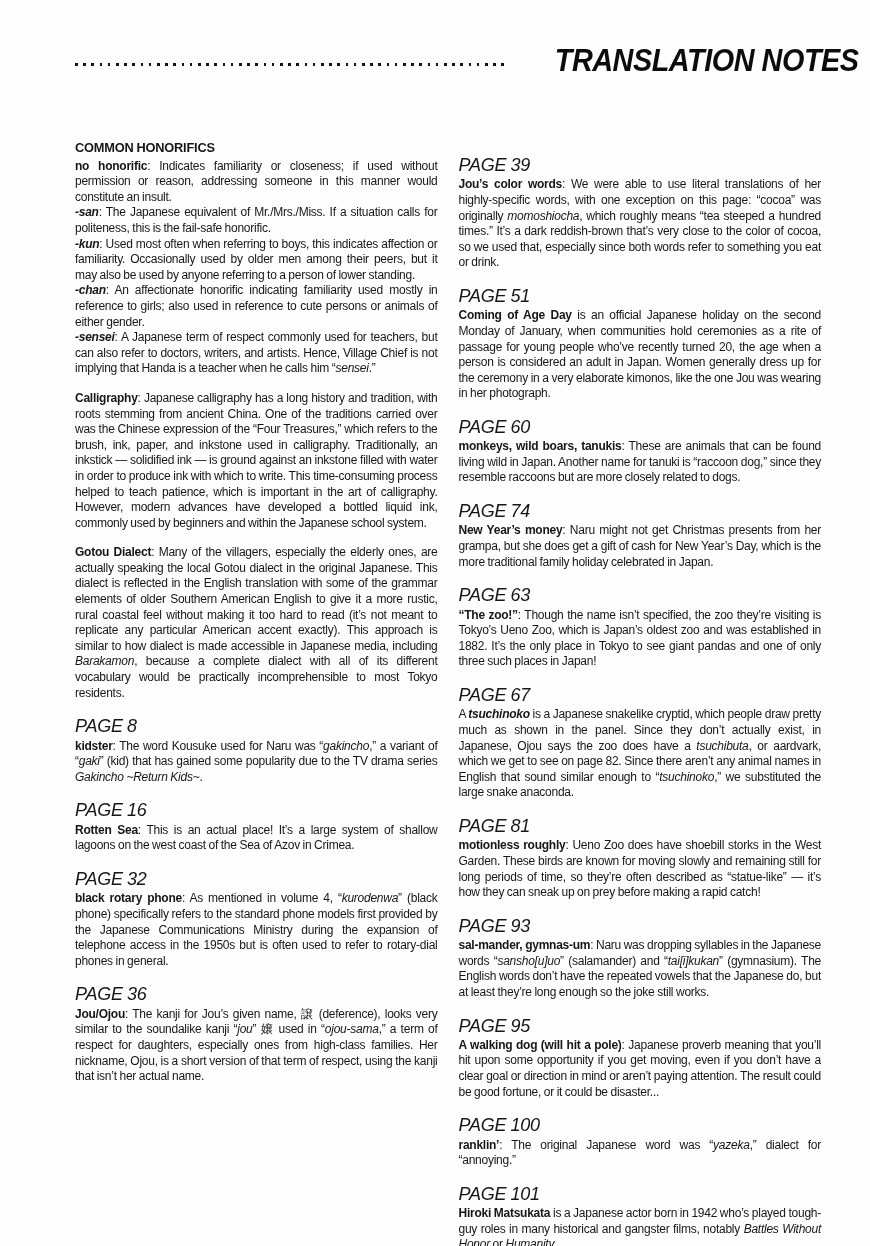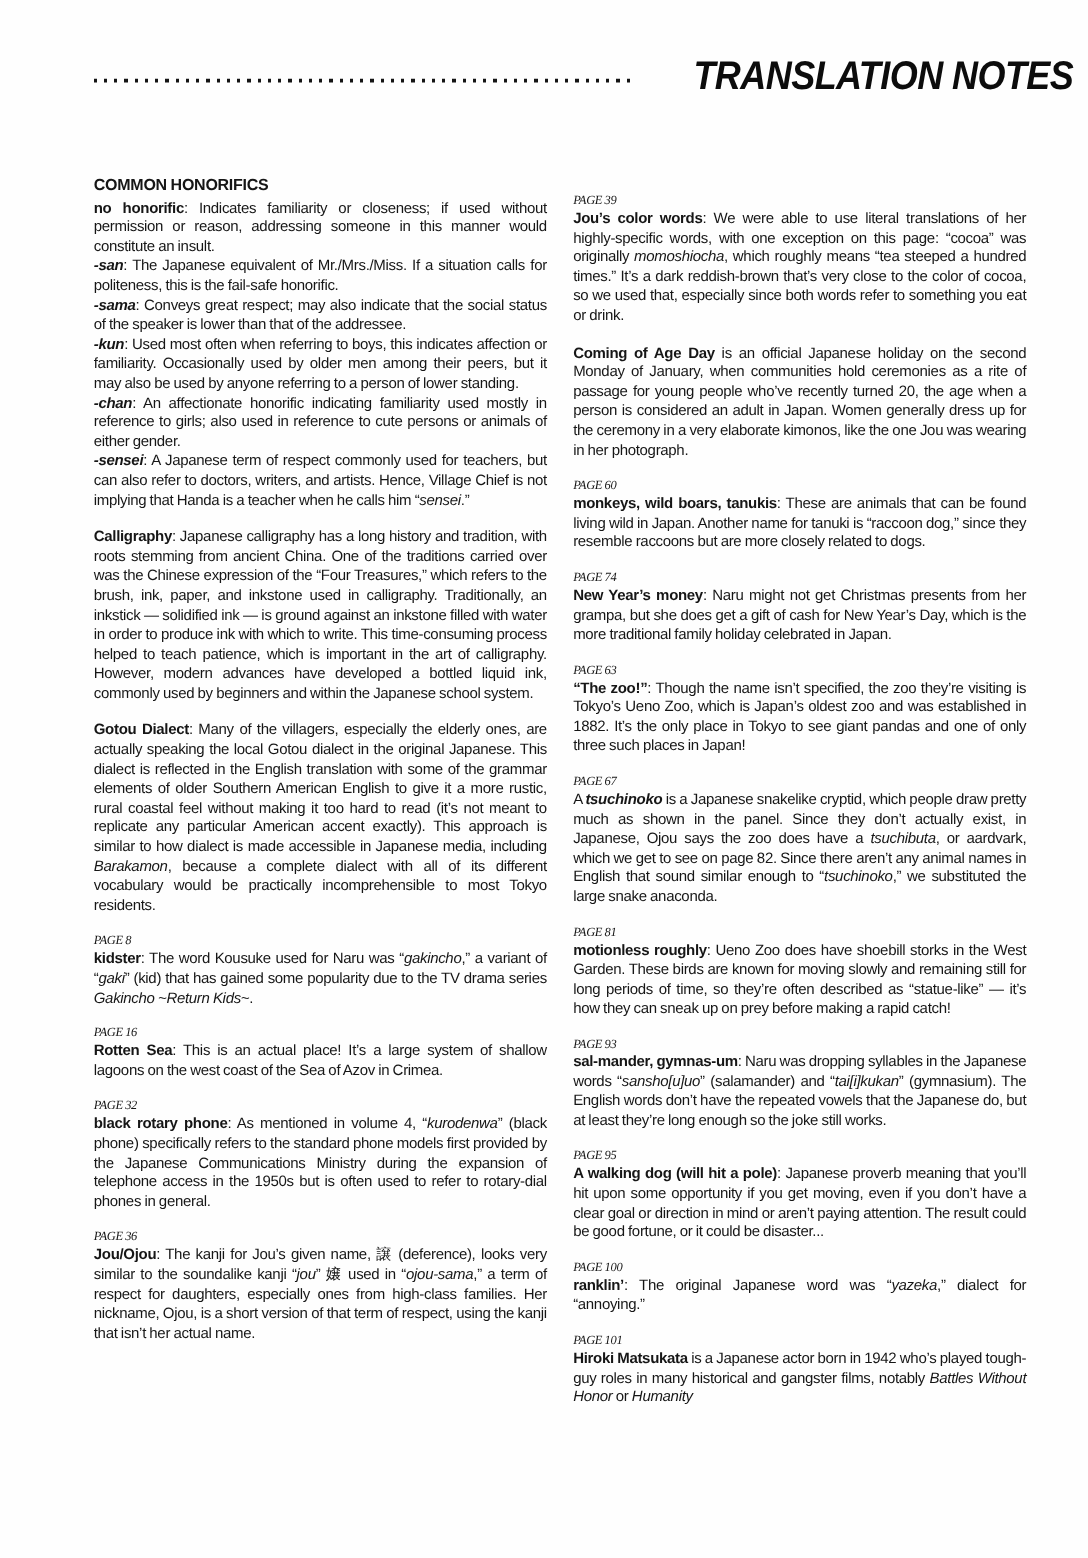--- a/index.html
+++ b/index.html
@@ -28,21 +28,21 @@
   .col p{margin:0;}
   .col{
     font-size:12px;line-height:1.3;letter-spacing:-0.25px;word-spacing:-0.4px;
   }
   .entry{text-align:justify;}
   .section-header{
     font-size:12.8px;font-weight:700;letter-spacing:-0.2px;margin:0 0 2px;
   }
   .block.gap{margin-top:14px;}
   .page-label{
-    font-style:italic;font-size:10px;margin:0 0 2px;font-family:Liberation Serif, serif;
+    font-style:italic;font-size:18px;margin:0 0 2px;
   }
   .b{font-weight:700;}
   .i{font-style:italic;}
   .bi{font-weight:700;font-style:italic;}
 </style>
 </head>
 <body>
 
 <div class="page">
   <header class="masthead">
@@ -50,23 +50,20 @@
     <h1 class="title">TRANSLATION NOTES</h1>
   </header>
   <main class="columns">
     <section class="col">
         <h2 class="section-header">COMMON HONORIFICS</h2>
         <div class="block">
           <p class="entry"><span class="b">no honorific</span><span class="n">: Indicates familiarity or closeness; if used without permission or reason, addressing someone in this manner would constitute an insult.</span></p>
         </div>
         <div class="block">
           <p class="entry"><span class="bi">-san</span><span class="n">: The Japanese equivalent of Mr./Mrs./Miss. If a situation calls for politeness, this is the fail-safe honorific.</span></p>
-        </div>
-        <div class="block">
-          <p class="entry"><span class="bi">-sama</span><span class="n">: Conveys great respect; may also indicate that the social status of the speaker is lower than that of the addressee.</span></p>
         </div>
         <div class="block">
           <p class="entry"><span class="bi">-kun</span><span class="n">: Used most often when referring to boys, this indicates affection or familiarity. Occasionally used by older men among their peers, but it may also be used by anyone referring to a person of lower standing.</span></p>
         </div>
         <div class="block">
           <p class="entry"><span class="bi">-chan</span><span class="n">: An affectionate honorific indicating familiarity used mostly in reference to girls; also used in reference to cute persons or animals of either gender.</span></p>
         </div>
         <div class="block">
           <p class="entry"><span class="bi">-sensei</span><span class="n">: A Japanese term of respect commonly used for teachers, but can also refer to doctors, writers, and artists. Hence, Village Chief is not implying that Handa is a teacher when he calls him “</span><span class="i">sensei</span><span class="n">.”</span></p>
         </div>
@@ -92,20 +89,21 @@
           <p class="page-label">PAGE 36</p>
           <p class="entry"><span class="b">Jou/Ojou</span><span class="n">: The kanji for Jou’s given name, 譲 (deference), looks very similar to the soundalike kanji “</span><span class="i">jou</span><span class="n">” 嬢 used in “</span><span class="i">ojou-sama</span><span class="n">,” a term of respect for daughters, especially ones from high-class families. Her nickname, Ojou, is a short version of that term of respect, using the kanji that isn’t her actual name.</span></p>
         </div>
       </section>
     <section class="col">
         <div class="block gap">
           <p class="page-label">PAGE 39</p>
           <p class="entry"><span class="b">Jou’s color words</span><span class="n">: We were able to use literal translations of her highly-specific words, with one exception on this page: “cocoa” was originally </span><span class="i">momoshiocha</span><span class="n">, which roughly means “tea steeped a hundred times.” It’s a dark reddish-brown that’s very close to the color of cocoa, so we used that, especially since both words refer to something you eat or drink.</span></p>
         </div>
         <div class="block gap">
+          <p class="page-label">PAGE 51</p>
           <p class="entry"><span class="b">Coming of Age Day</span><span class="n"> is an official Japanese holiday on the second Monday of January, when communities hold ceremonies as a rite of passage for young people who’ve recently turned 20, the age when a person is considered an adult in Japan. Women generally dress up for the ceremony in a very elaborate kimonos, like the one Jou was wearing in her photograph.</span></p>
         </div>
         <div class="block gap">
           <p class="page-label">PAGE 60</p>
           <p class="entry"><span class="b">monkeys, wild boars, tanukis</span><span class="n">: These are animals that can be found living wild in Japan. Another name for tanuki is “raccoon dog,” since they resemble raccoons but are more closely related to dogs.</span></p>
         </div>
         <div class="block gap">
           <p class="page-label">PAGE 74</p>
           <p class="entry"><span class="b">New Year’s money</span><span class="n">: Naru might not get Christmas presents from her grampa, but she does get a gift of cash for New Year’s Day, which is the more traditional family holiday celebrated in Japan.</span></p>
         </div>

